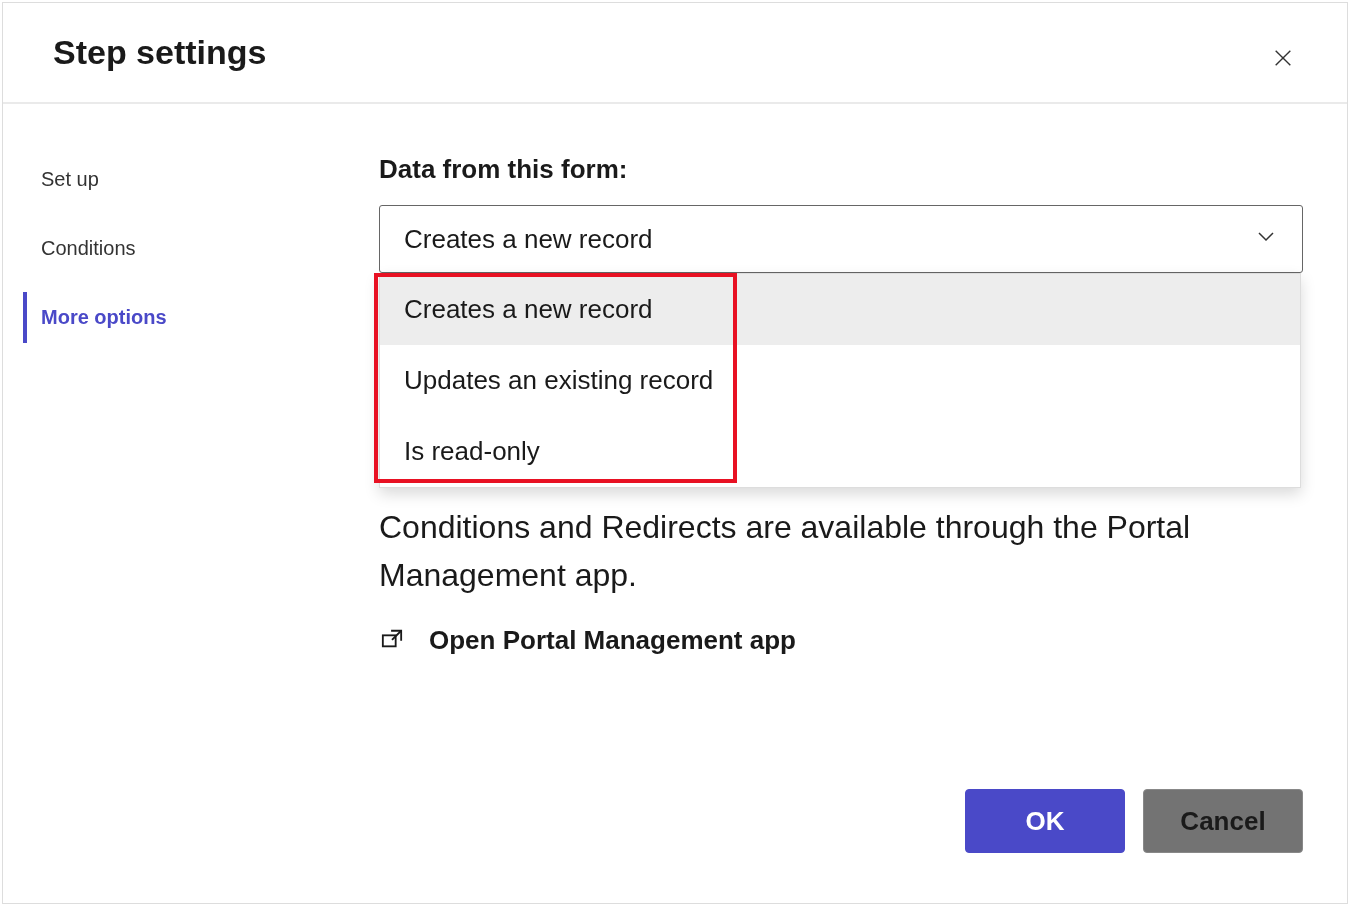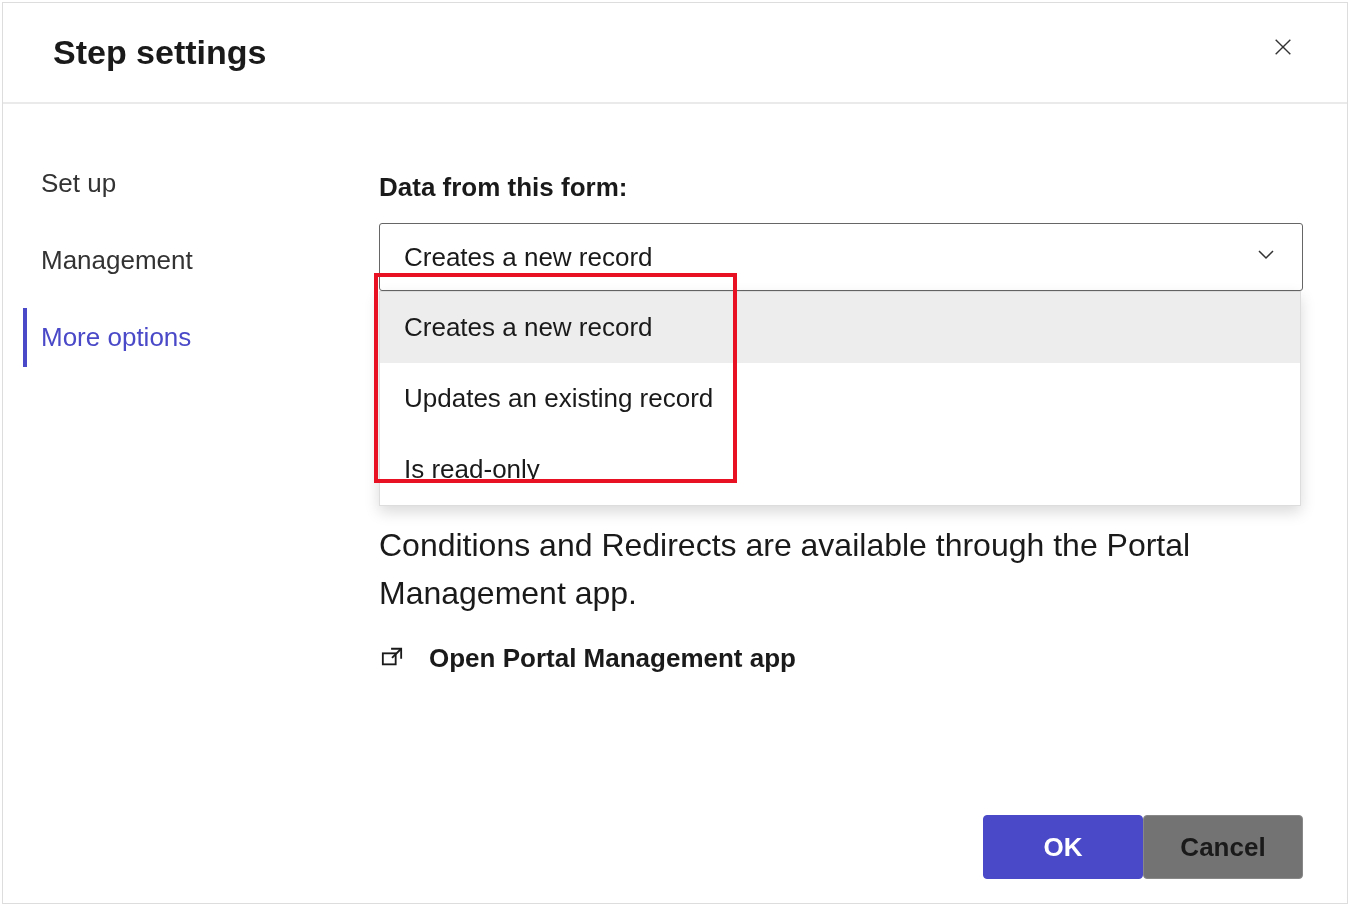--- a/index.html
+++ b/index.html
@@ -15,21 +15,21 @@
       height: 902px;
       margin: 2px;
       border: 1px solid #ddd;
       display: flex;
       flex-direction: column;
       position: relative;
     }
     .dialog-header {
       display: flex;
       justify-content: space-between;
-      align-items: flex-start;
+      align-items: flex-end;
       padding: 30px 50px 30px 50px;
       border-bottom: 2px solid #eaeaea;
     }
     .dialog-title {
       font-size: 34px;
       font-weight: 700;
       color: #1a1a1a;
     }
     .close-btn {
       width: 28px;
@@ -46,36 +46,35 @@
       flex: 1;
       display: flex;
       position: relative;
     }
     .sidebar {
       width: 340px;
       padding: 50px 0 0 20px;
     }
     .sidebar-item {
       padding: 14px 14px;
-      font-size: 26px;
+      font-size: 20px;
       color: #333;
       cursor: pointer;
       border-left: 4px solid transparent;
       margin-bottom: 18px;
     }
     .sidebar-item.active {
       border-left-color: #4a49c8;
       color: #4a49c8;
-      font-weight: 400;
+      font-weight: 700;
     }
     .main-content {
       flex: 1;
       padding: 50px 44px 0 36px;
       position: relative;
-      margin-top: 18px;
     }
     .field-label {
       font-size: 26px;
       font-weight: 700;
       color: #1a1a1a;
       margin-bottom: 20px;
     }
     .select-wrapper {
       position: relative;
     }
@@ -131,23 +130,24 @@
       cursor: pointer;
     }
     .external-icon svg { width: 26px; height: 22px; stroke: #1a1a1a; stroke-width: 2; fill: none; }
     .link-text {
       font-size: 26px;
       font-weight: 700;
       color: #1a1a1a;
     }
     .dialog-footer {
       position: absolute;
-      bottom: 24px;
+      bottom: 50px;
       right: 44px;
       display: flex;
+      gap: 18px;
       padding-left: 6px;
     }
     .btn {
       min-width: 160px;
       height: 64px;
       border-radius: 4px;
       font-size: 26px;
       font-weight: 600;
       cursor: pointer;
       display: flex;
@@ -179,21 +179,21 @@
         </svg>
     </div>
   </div>
 
   <div class="dialog-body">
     <div class="sidebar">
       <div class="sidebar-item">
         <span>Set up</span>
       </div>
       <div class="sidebar-item">
-        <span>Management</span>
+        <span>Conditions</span>
       </div>
       <div class="sidebar-item active">
         <span>More options</span>
       </div>
     </div>
 
     <div class="main-content">
       <div class="field-label">Data from this form:</div>
       <div class="select-wrapper">
         <div class="select-control">

